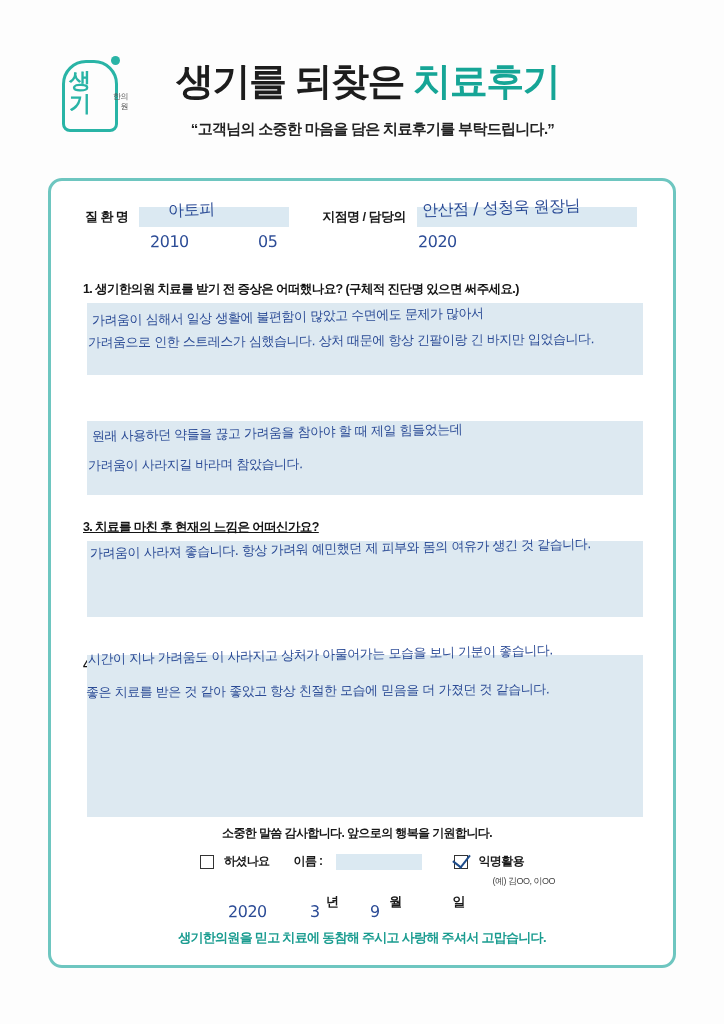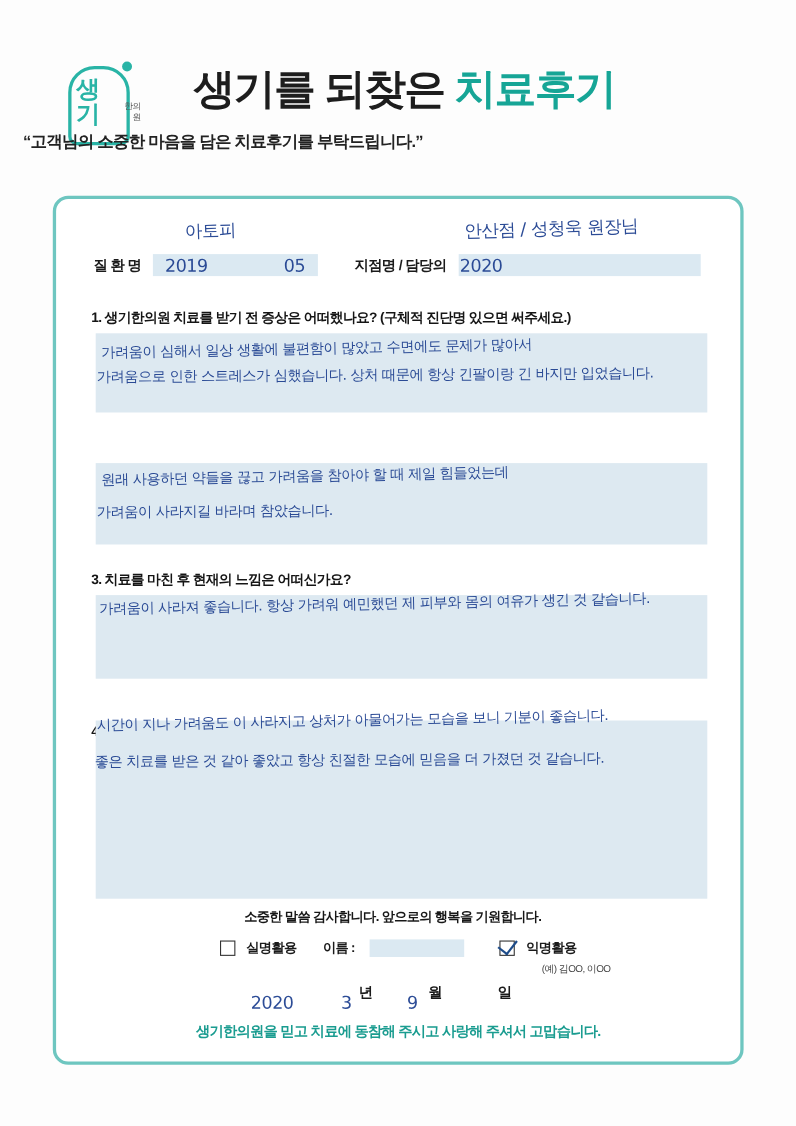--- a/index.html
+++ b/index.html
@@ -93,21 +93,21 @@
     white-space: nowrap;
   }
   .title-main .accent {
     color: #16a596;
   }
   .title-sub {
     position: absolute;
     left: 0;
     right: 0;
     top: 82px;
-    text-align: left;
+    text-align: center;
     font-size: 15px;
     font-weight: bold;
     letter-spacing: -0.7px;
     color: #222;
     padding-left: 21px;
   }
 
   
   .form-box {
     position: absolute;
@@ -122,21 +122,20 @@
   }
 
   .field-row {
     position: absolute;
     left: 34px;
     height: 22px;
     font-size: 13px;
     font-weight: bold;
     letter-spacing: -0.6px;
     color: #1a1a1a;
-    margin-top: 24px;
   }
   .lbl {
     display: inline-block;
     vertical-align: middle;
   }
   .blank {
     display: inline-block;
     vertical-align: middle;
     background: #dbe9f2;
     height: 20px;
@@ -285,31 +284,31 @@
       <span class="lbl" style="margin-left:30px;">지점명 / 담당의</span>
       <span class="blank" style="width:220px; margin-left:8px;"></span>
     </div>
 
 
     <div class="qtext" style="top:100px;">1. 생기한의원 치료를 받기 전 증상은 어떠했나요? (구체적 진단명 있으면 써주세요.)</div>
     <div class="answer" style="top:122px; height:72px;"></div>
 
     <div class="answer" style="top:240px; height:74px;"></div>
 
-    <div class="qtext" style="top:338px;">3. 치료를 마친 후 현재의 느낌은 어떠신가요?</div>
+    <div class="qtext" style="top:338px;text-decoration:underline;">3. 치료를 마친 후 현재의 느낌은 어떠신가요?</div>
     <div class="answer" style="top:360px; height:76px;"></div>
 
     <div class="qtext" style="top:476px;">4. 치료를 마친 소감을 써주세요.</div>
     <div class="answer" style="top:474px; height:162px;"></div>
 
     <div class="foot-note" style="top:644px;">소중한 말씀 감사합니다. 앞으로의 행복을 기원합니다.</div>
 
     <div class="consent">
       <span class="cbox"></span>
-      <span>실명활용</span>
+      <span>하셨나요</span>
       <span style="margin-left:14px;">이름 :</span>
       <span class="name-line"></span>
       <span class="cbox checked" style="margin-left:22px;"></span>
       <span>익명활용</span>
     </div>
 
     <div class="ex-note">(예) 김OO, 이OO</div>
 
     <div class="date-line">
       <span style="display:inline-block;width:64px;"></span>
@@ -318,21 +317,21 @@
       <span>월</span>
       <span style="display:inline-block;width:40px;"></span>
       <span>일</span>
     </div>
 
     <div class="closing">생기한의원을 믿고 치료에 동참해 주시고 사랑해 주셔서 고맙습니다.</div>
   </div>
 
   <div class="hw s16 r2" style="left:168px; top:200px;">아토피</div>
   <div class="hw s16 r2" style="left:422px; top:198px;">안산점 / 성청욱 원장님</div>
-  <div class="hw s16 r0" style="left:150px; top:232px;">2019</div>
+  <div class="hw s16 r0" style="left:150px; top:232px;">2010</div>
   <div class="hw s16 r0" style="left:258px; top:232px;">05</div>
   <div class="hw s16 r0" style="left:418px; top:232px;">2020</div>
 
   <div class="hw s13" style="left:92px; top:308px;">가려움이 심해서 일상 생활에 불편함이 많았고 수면에도 문제가 많아서</div>
   <div class="hw s13 r0" style="left:88px; top:332px;">가려움으로 인한 스트레스가 심했습니다. 상처 때문에 항상 긴팔이랑 긴 바지만 입었습니다.</div>
 
   <div class="hw s13" style="left:92px; top:424px;">원래 사용하던 약들을 끊고 가려움을 참아야 할 때 제일 힘들었는데</div>
   <div class="hw s13 r0" style="left:88px; top:456px;">가려움이 사라지길 바라며 참았습니다.</div>
 
   <div class="hw s13" style="left:90px; top:540px;">가려움이 사라져 좋습니다. 항상 가려워 예민했던 제 피부와 몸의 여유가 생긴 것 같습니다.</div>

